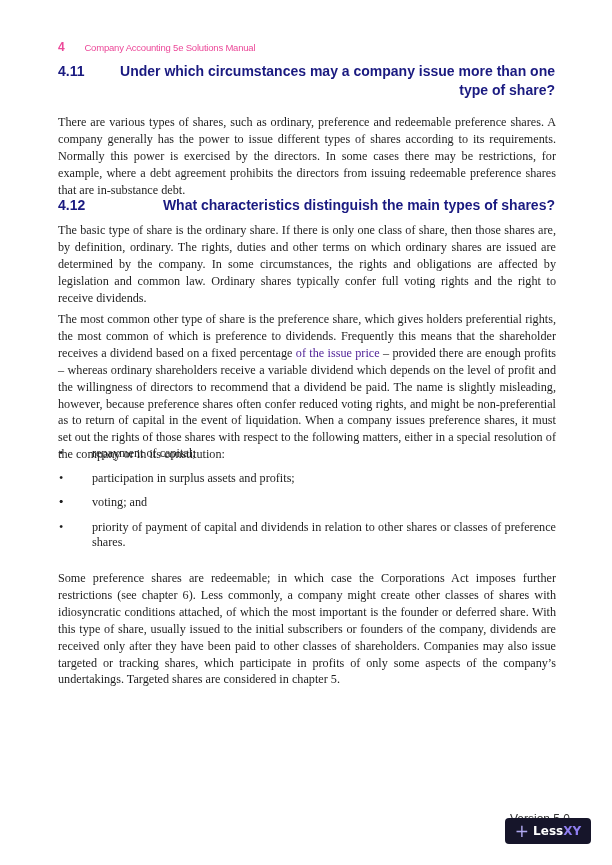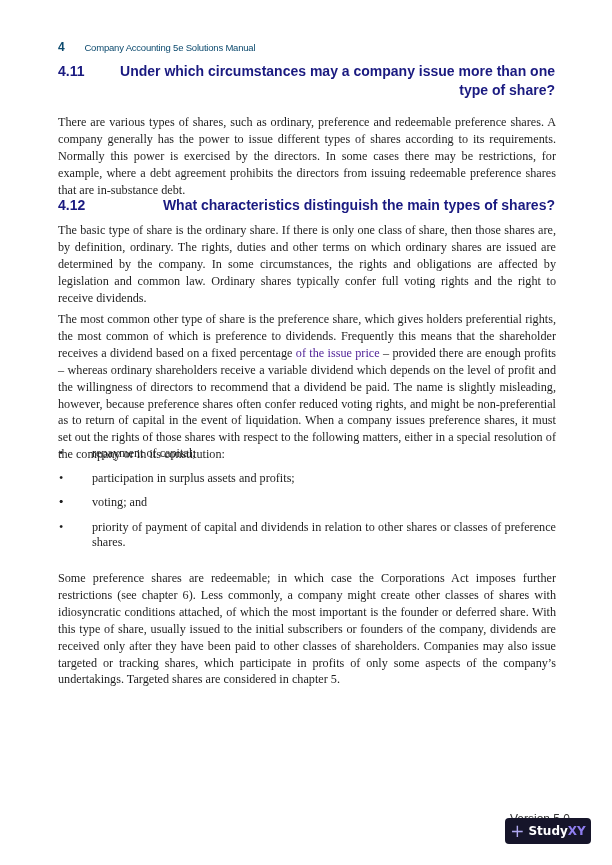--- a/index.html
+++ b/index.html
@@ -1,18 +1,18 @@
 <!DOCTYPE html>
 <html><head>
 <meta charset="utf-8">
 <style>
   html, body { margin: 0; padding: 0; background: #ffffff; }
   body { width: 612px; height: 865px; position: relative; overflow: hidden; }
   .page { position: absolute; left: 0; top: 0; width: 612px; height: 865px; background: #fff; }
-  .running-head { position: absolute; left: 58px; top: 37px; font-family: "Liberation Sans", sans-serif; color: #0c4a6e; }
+  .running-head { position: absolute; left: 58px; top: 37px; font-family: "Liberation Sans", sans-serif; color: #ec4899; }
   .running-head .pnum { font-size: 12px; font-weight: bold; display: inline-block; width: 22px; }
   .running-head .title { font-size: 9.5px; letter-spacing: -0.2px; }
   .heading { position: absolute; left: 58px; font-family: "Liberation Sans", sans-serif; font-weight: bold; font-size: 14px; color: #1a1a80; line-height: 19px; }
   .heading .num { position: absolute; left: 0; top: 0; }
   .heading .txt { display: block; margin-left: 47px; width: 450px; text-align: right; }
   .para { position: absolute; left: 58px; width: 498px; font-family: "Liberation Serif", serif; font-size: 12.2px; line-height: 16.9px; color: #1e1e1e; text-align: justify; margin: 0; }
   .link-blue { color: #4c1d95; }
   .bullets { position: absolute; left: 58px; top: 446px; width: 498px; margin: 0; padding: 0; list-style: none; font-family: "Liberation Serif", serif; font-size: 12.2px; line-height: 15px; color: #1e1e1e; }
   .bullets li { position: relative; padding-left: 34px; margin-bottom: 9.5px; text-align: justify; }
   .bullets li .dot { position: absolute; left: 1px; top: 0; }
@@ -54,17 +54,17 @@
     <li><span class="dot">•</span><span>voting; and</span></li>
     <li><span class="dot">•</span><span>priority of payment of capital and dividends in relation to other shares or classes of preference shares.</span></li>
   </ul>
 
   <p class="para" style="top:570px;">Some preference shares are redeemable; in which case the Corporations Act imposes further restrictions (see chapter 6). Less commonly, a company might create other classes of shares with idiosyncratic conditions attached, of which the most important is the founder or deferred share. With this type of share, usually issued to the initial subscribers or founders of the company, dividends are received only after they have been paid to other classes of shareholders. Companies may also issue targeted or tracking shares, which participate in profits of only some aspects of the company’s undertakings. Targeted shares are considered in chapter 5.</p>
 
   <div class="footer-version">Version 5.0</div>
 
   <div class="badge">
     <span class="plus">+</span>
-    <span>Study</span>
+    <span>Less</span>
       <span class="xy">XY</span>
   </div>
 
 </div>
 
 </body></html>

